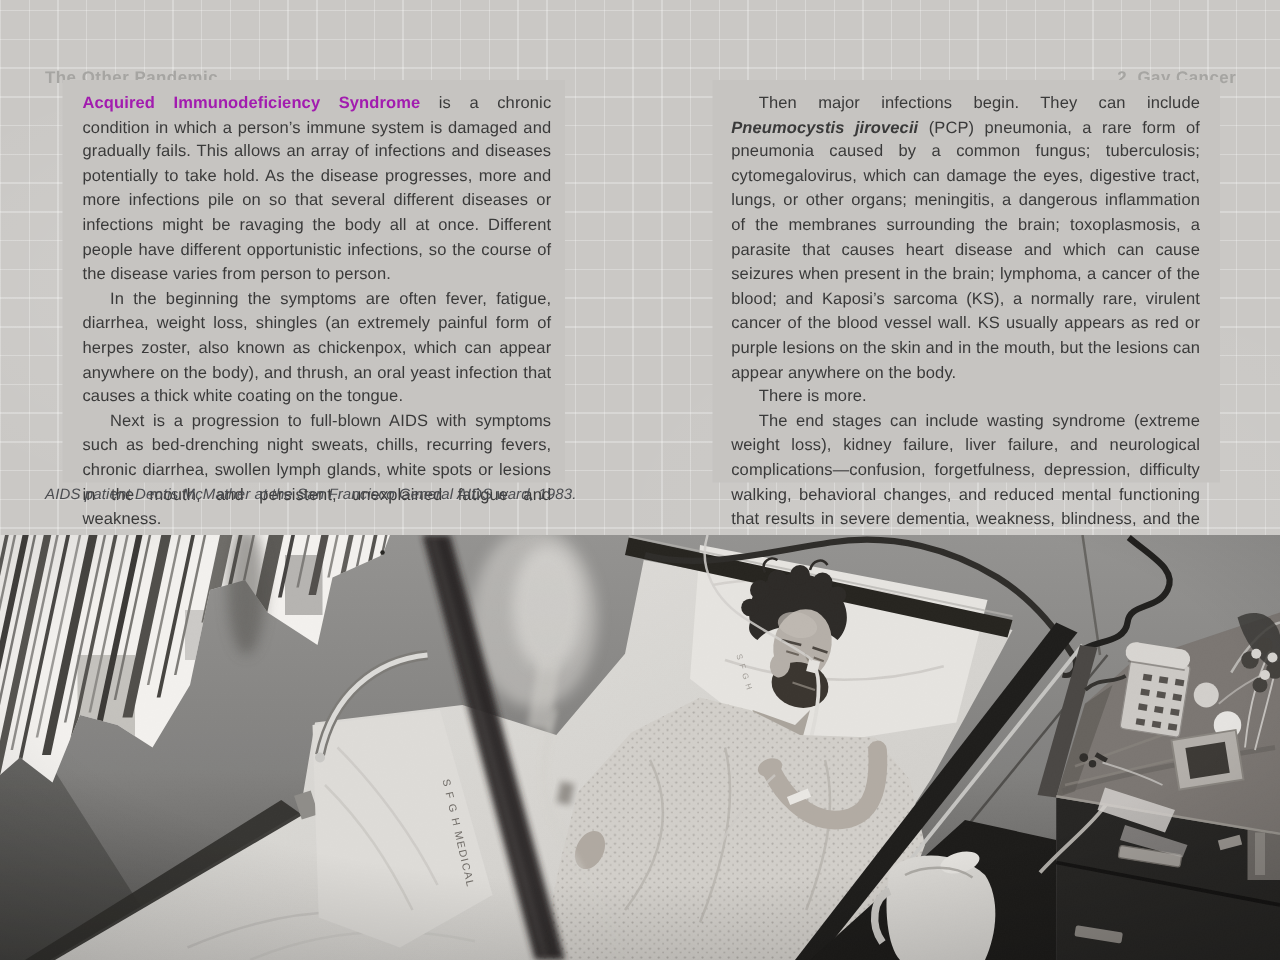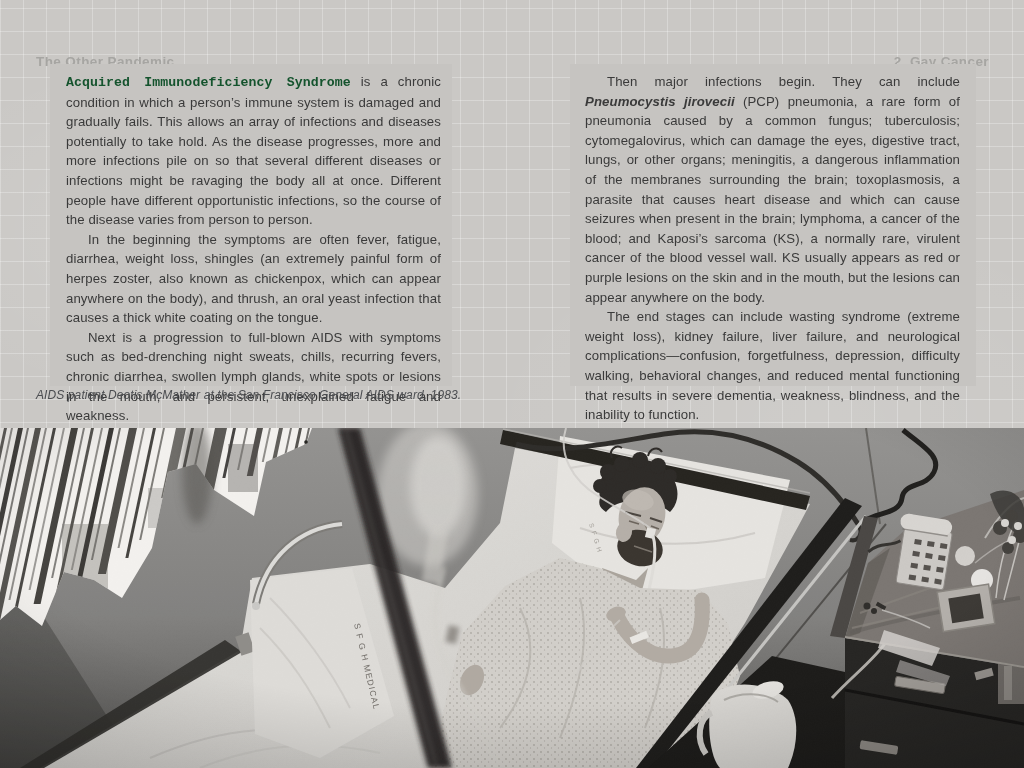--- a/index.html
+++ b/index.html
@@ -16,21 +16,21 @@
   .hdr-right{right:35px;}
   .panel{position:absolute;top:64px;height:322px;background:#c6c4c1;}
   .panel-left{left:50px;width:402px;}
   .panel-right{left:570px;width:406px;}
   .col{position:absolute;top:8px;width:375px;font-size:13.2px;line-height:19.6px;
        color:#3a3a3a;text-align:justify;letter-spacing:.1px;}
   .panel-left .col{left:16px;}
   .panel-right .col{left:15px;}
   .col p{margin:0;}
   .col p.indent{text-indent:22px;}
-  .col .b{font-weight:bold;color:#14532d;font-family:Liberation Mono, monospace;}
+  .col .b{font-weight:bold;color:#a21caf;}
   .col .i{font-style:italic;font-weight:bold;}
   .caption{position:absolute;left:36px;top:387px;font-style:italic;font-size:12px;
            line-height:16.5px;color:#4b4d51;letter-spacing:.1px;}
   .photo{position:absolute;left:0;top:428px;width:1024px;height:340px;background:#8e8d8b;}
   .photo svg{display:block;}
 </style>
 </head>
 <body>
 
 <div class="page">
@@ -42,20 +42,21 @@
     <div class="col">
         <p class=""><span class="b">Acquired Immunodeficiency Syndrome</span><span> is a chronic condition in which a person’s immune system is damaged and gradually fails. This allows an array of infections and diseases potentially to take hold. As the disease progresses, more and more infections pile on so that several different diseases or infections might be ravaging the body all at once. Different people have different opportunistic infections, so the course of the disease varies from person to person.</span></p>
         <p class="indent"><span>In the beginning the symptoms are often fever, fatigue, diarrhea, weight loss, shingles (an extremely painful form of herpes zoster, also known as chickenpox, which can appear anywhere on the body), and thrush, an oral yeast infection that causes a thick white coating on the tongue.</span></p>
         <p class="indent"><span>Next is a progression to full-blown AIDS with symptoms such as bed-drenching night sweats, chills, recurring fevers, chronic diarrhea, swollen lymph glands, white spots or lesions in the mouth, and persistent, unexplained fatigue and weakness.</span></p>
       </div>
   </div>
 
   <div class="panel panel-right">
     <div class="col">
         <p class="indent"><span>Then major infections begin. They can include </span><span class="i">Pneumocystis jirovecii</span><span> (PCP) pneumonia, a rare form of pneumonia caused by a common fungus; tuberculosis; cytomegalovirus, which can damage the eyes, digestive tract, lungs, or other organs; meningitis, a dangerous inflammation of the membranes surrounding the brain; toxoplasmosis, a parasite that causes heart disease and which can cause seizures when present in the brain; lymphoma, a cancer of the blood; and Kaposi’s sarcoma (KS), a normally rare, virulent cancer of the blood vessel wall. KS usually appears as red or purple lesions on the skin and in the mouth, but the lesions can appear anywhere on the body.</span></p>
+        <p class="indent"><span>There is more.</span></p>
         <p class="indent"><span>The end stages can include wasting syndrome (extreme weight loss), kidney failure, liver failure, and neurological complications—confusion, forgetfulness, depression, difficulty walking, behavioral changes, and reduced mental functioning that results in severe dementia, weakness, blindness, and the inability to function.</span></p>
       </div>
   </div>
 
   <div class="caption">
     <div>AIDS patient Deotis McMather at the San Francisco General AIDS ward, 1983.</div>
   </div>
 
   <div class="photo">
   <svg width="1024" height="340" viewBox="0 0 1024 340">

